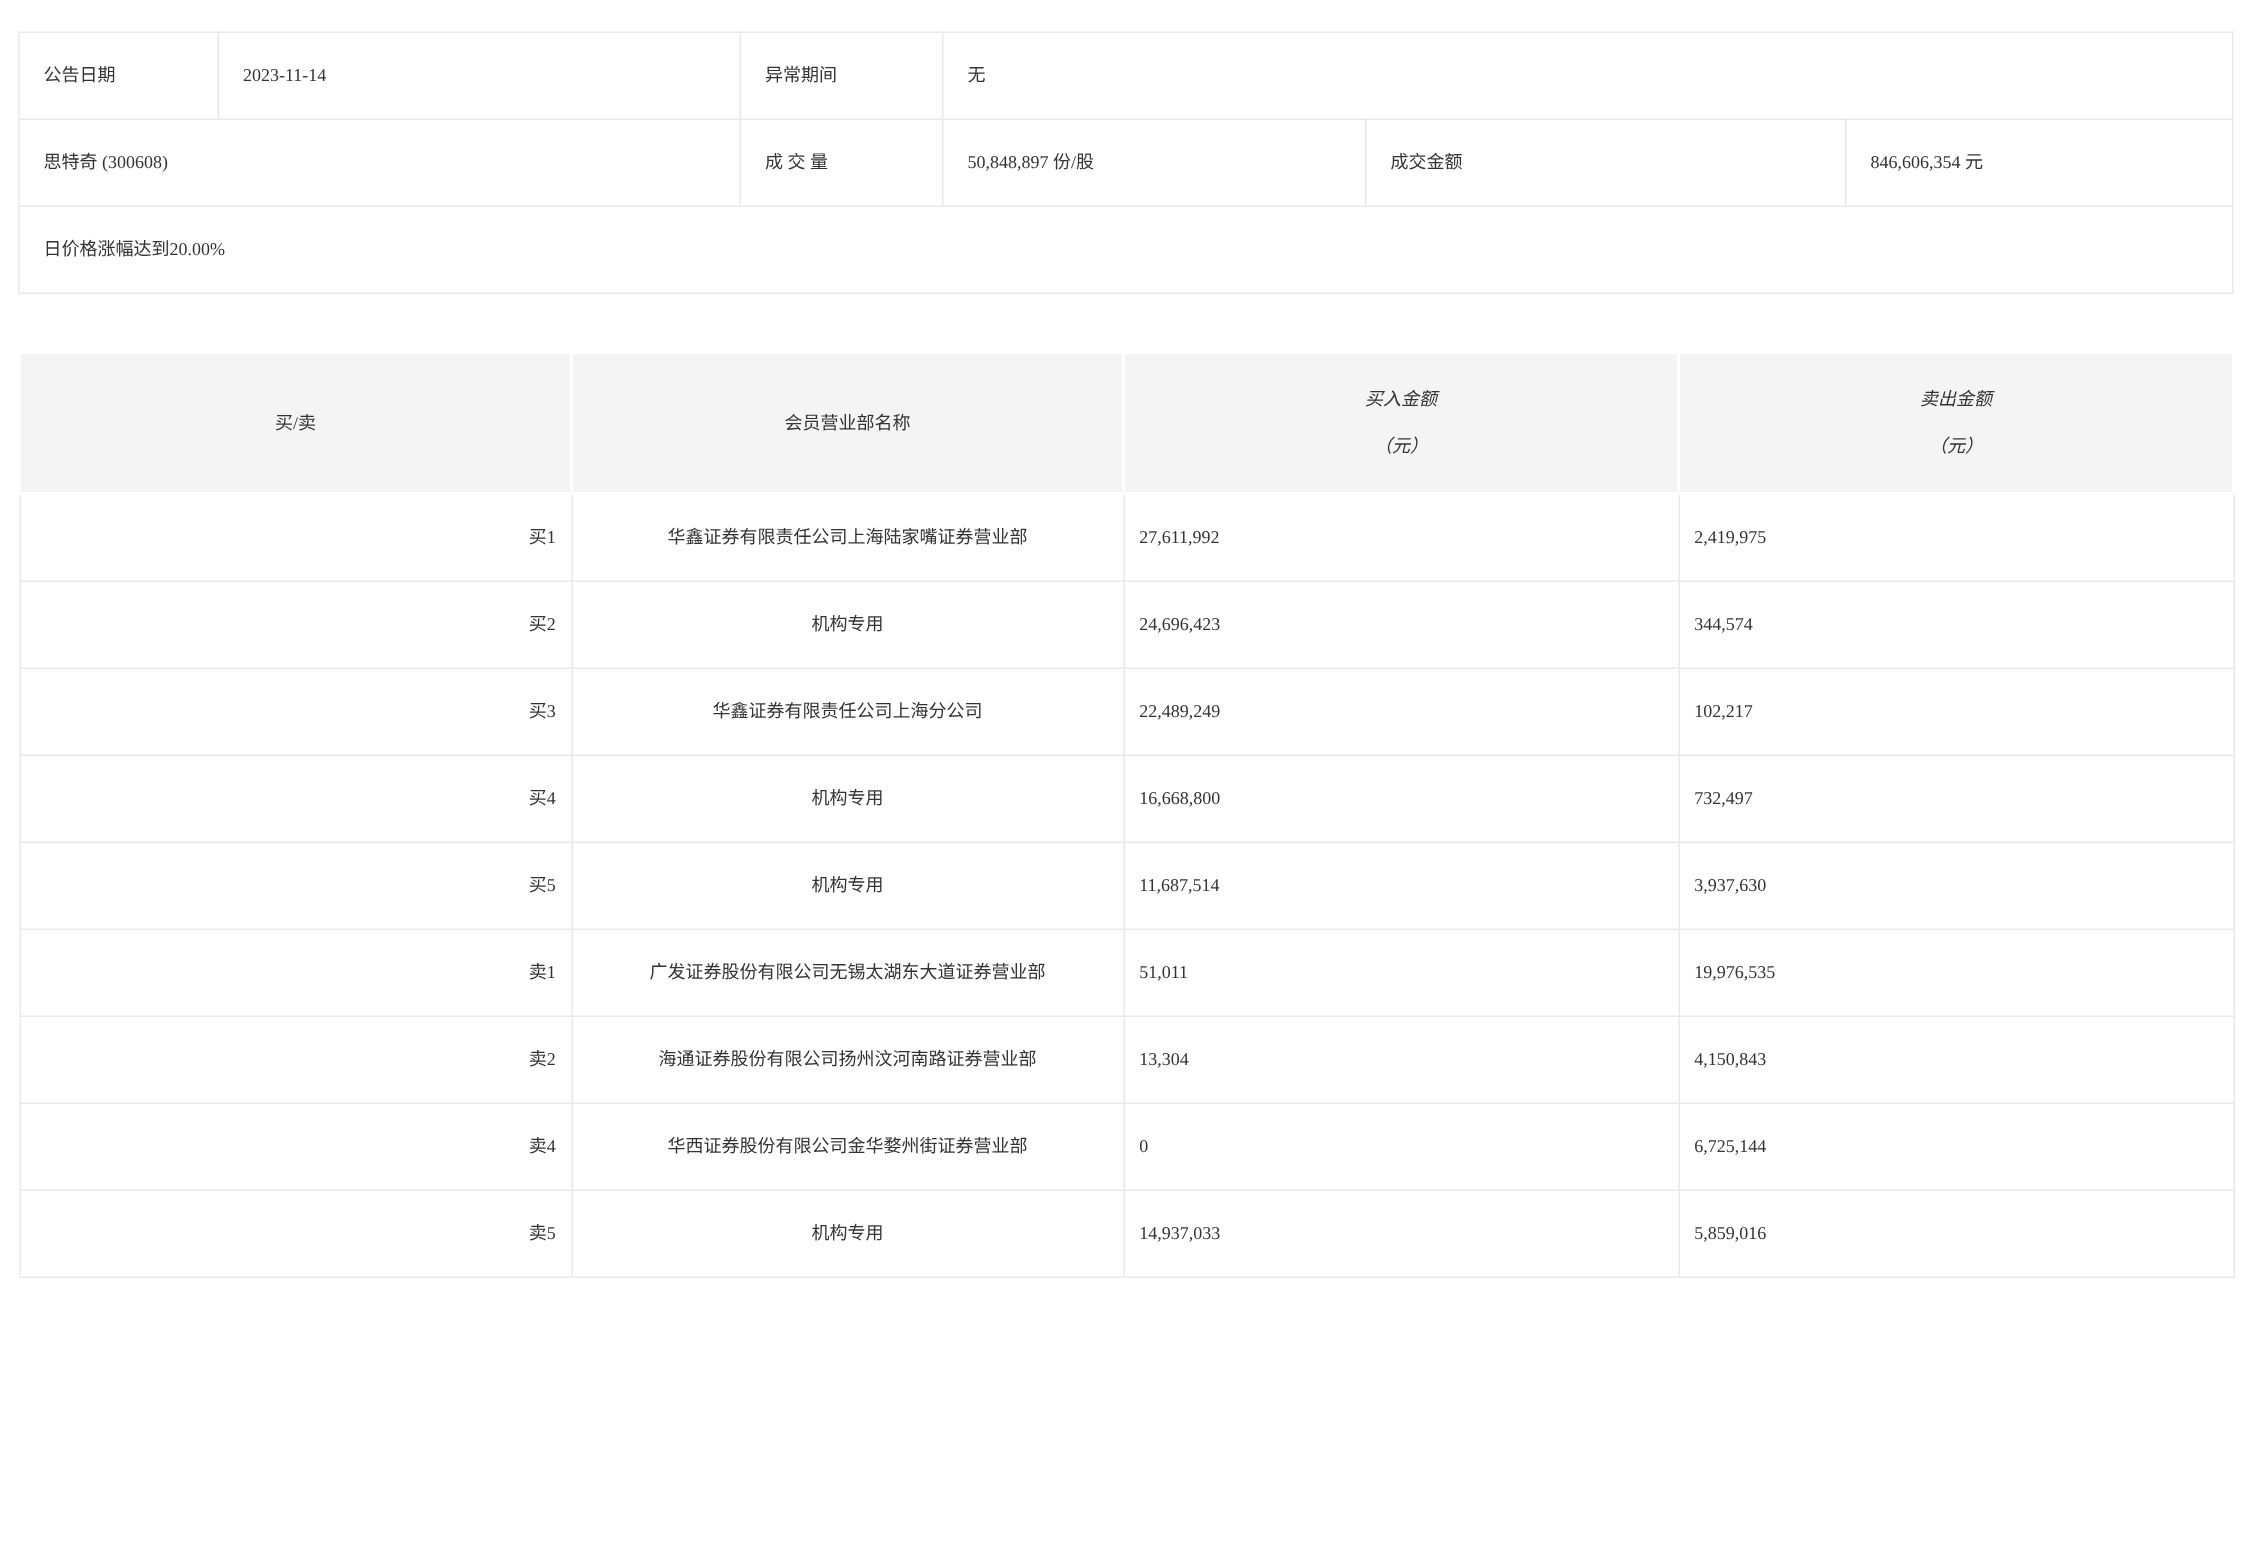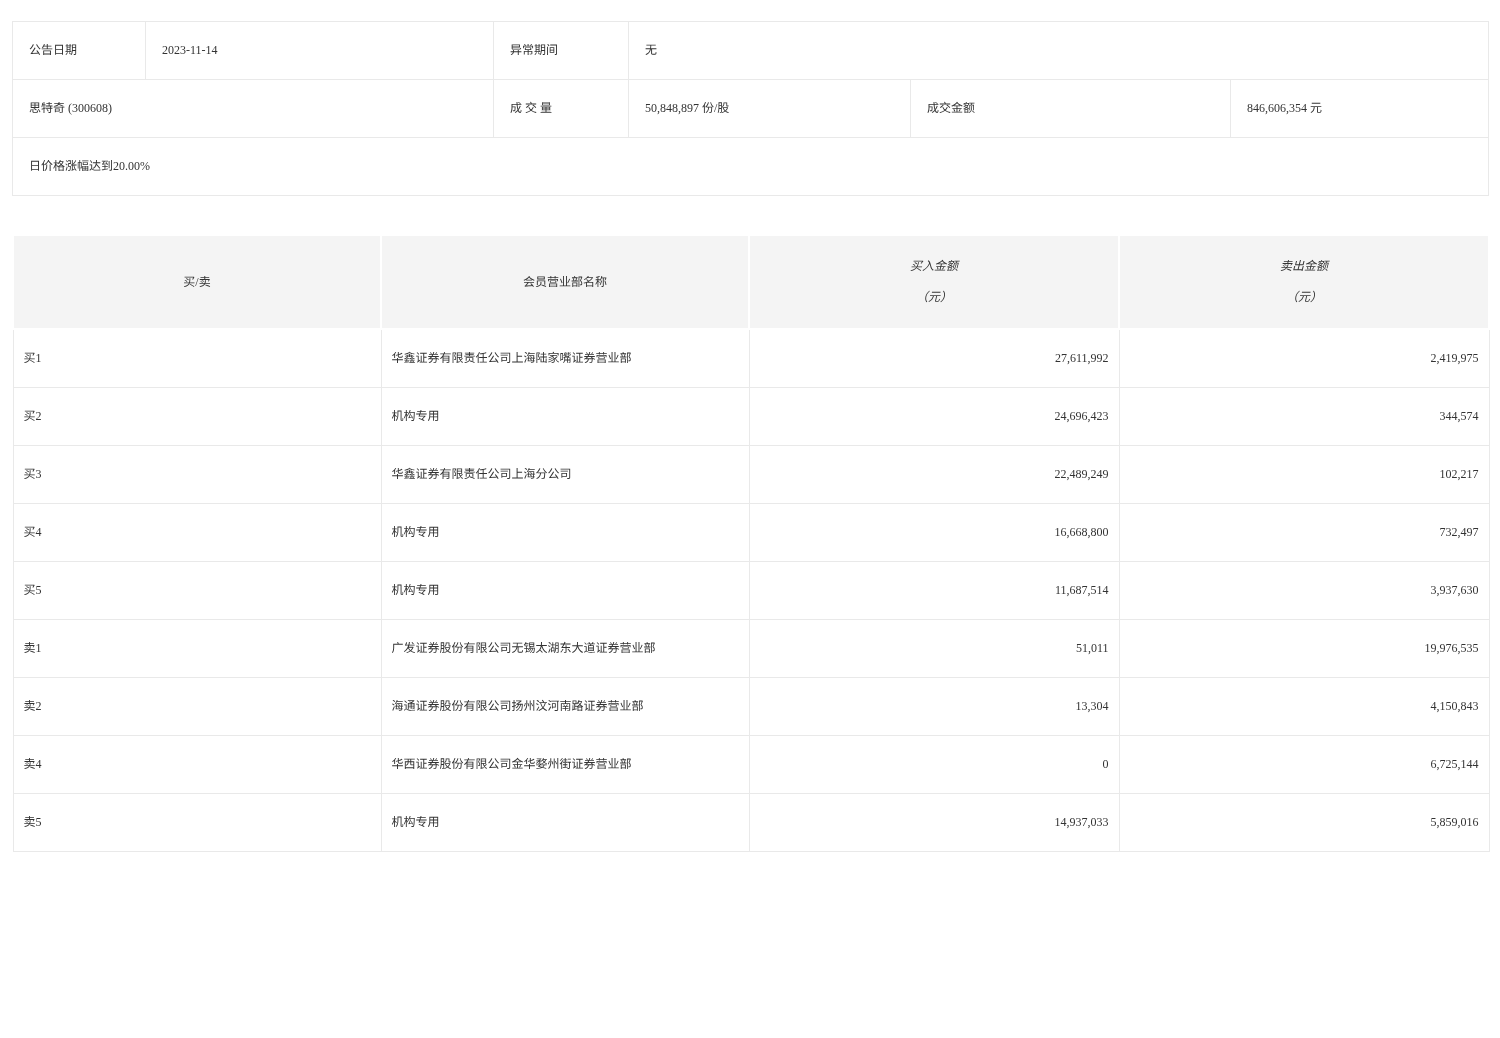--- a/index.html
+++ b/index.html
@@ -42,23 +42,23 @@
     vertical-align: middle;
     padding: 15px 10px;
   }
   .main-table td {
     border: 1px solid #e9e9e9;
     background: #ffffff;
     vertical-align: middle;
     padding: 13px 10px;
     word-break: break-all;
   }
-  .main-table td.c-side { text-align: left; }
-  .main-table td.c-broker { text-align: left; }
-  .main-table td.c-num { text-align: right; }
+  .main-table td.c-side { text-align: right; }
+  .main-table td.c-broker { text-align: center; }
+  .main-table td.c-num { text-align: left; }
   .hdr-line { display: block; font-style: italic; }
 </style>
 </head>
 <body>
 
 <div class="wrap">
 
   <table class="info-table">
     <colgroup>
       <col style="width:133px">

